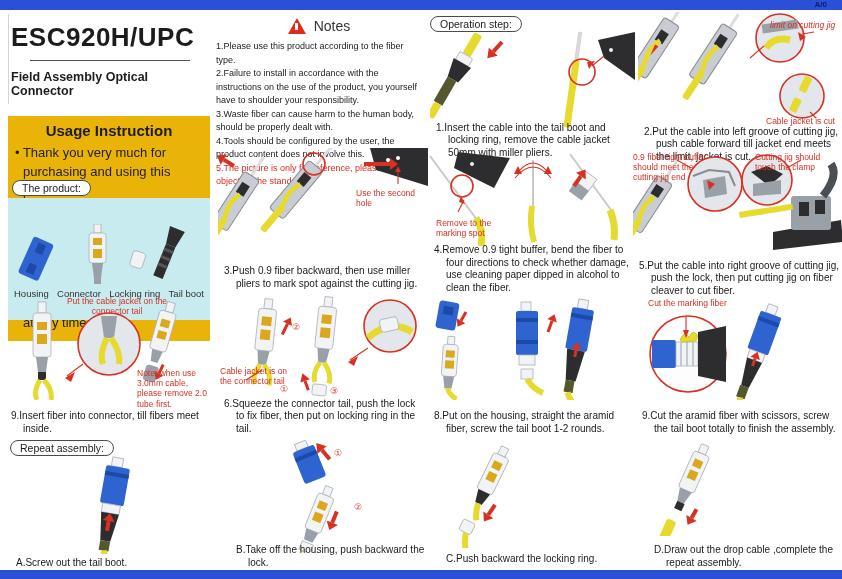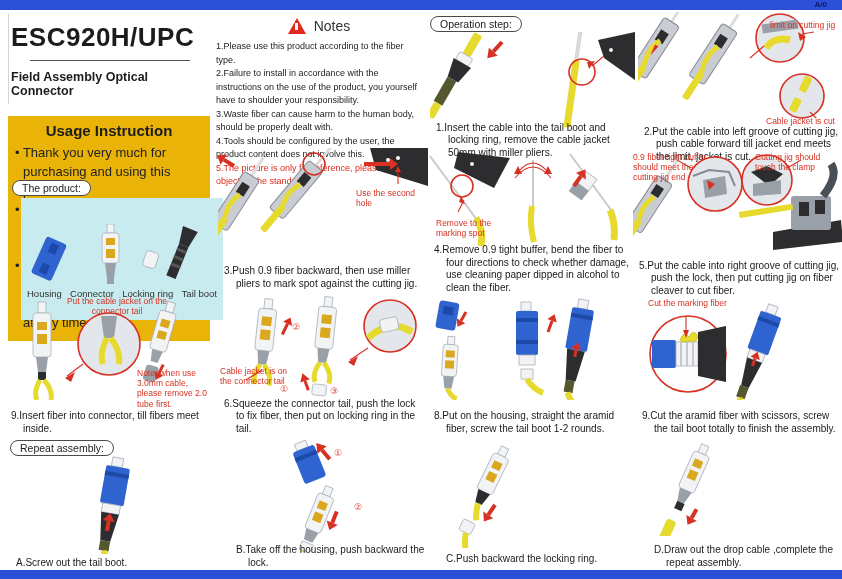--- a/index.html
+++ b/index.html
@@ -77,21 +77,21 @@
       <div class="subtitle">Field Assembly Optical Connector</div>
     </div>
     <div class="usagebox">
       <div class="usagetitle">Usage Instruction</div>
       <div class="usagebullet">• Thank you very much for purchasing and using this product.</div>
       <div class="usagebullet">• For using this product correctly, this instruction must be read carefully before usage.</div>
       <div class="usagebullet">• After reading, please be sure to keep this instruction in a place where the user can get at any time.</div>
     </div>
   </div>
   <span class="pill productlabel">The product:</span>
-  <div style="position:absolute;left:8px;top:190px;width:202px;margin-left:13px;">
+  <div style="position:absolute;left:8px;top:190px;width:202px;">
     <div class="productbox">
       <svg width="194" height="62" viewBox="0 0 194 62">
 
         <g transform="translate(22,12) rotate(24)">
           <rect class="blu" x="0" y="0" width="22" height="40" rx="3"></rect>
           <rect x="7" y="4" width="8" height="10" fill="#1d49a8"></rect>
           <rect x="7" y="26" width="8" height="10" fill="#1d49a8"></rect>
         </g>
 
         <g transform="translate(72,0)">
@@ -188,21 +188,21 @@
       <line class="rl" x1="164" y1="22" x2="176" y2="20"></line>
       <polygon class="ra" points="160,20 168,25 162,29"></polygon>
       <circle class="ins" cx="164" cy="84" r="22"></circle>
       <g transform="rotate(26 164 84)">
         <rect class="cbl" x="158" y="64" width="8" height="16" rx="2"></rect>
         <line x1="162" y1="80" x2="162" y2="90" stroke="#e8e8e8" stroke-width="2"></line>
         <rect class="cbl" x="158" y="88" width="8" height="14" rx="2"></rect>
       </g>
       <line class="rl" x1="172" y1="100" x2="178" y2="106"></line>
     </svg>
-    <div class="ann" style="left:132px;top:8px;width:66px;">limit on cutting jig</div>
+    <div class="ann" style="left:132px;top:8px;width:66px;font-style:italic;">limit on cutting jig</div>
     <div class="ann" style="left:128px;top:104px;width:76px;">Cable jacket is cut</div>
     <div class="caption">2.Put the cable into left groove of cutting jig, push cable forward till jacket end meets the limit, jacket is cut.</div>
   </div>
 
   <div class="cell" style="left:218px;top:148px;width:210px;height:143px;">
     <svg width="210" height="112" viewBox="0 0 210 112">
       <g transform="translate(34,28) rotate(33)">
         <rect x="-2" y="-22" width="3" height="22" fill="#ddd"></rect>
         <rect class="jig" x="-9" y="0" width="18" height="60" rx="3"></rect>
         <rect class="blk" x="-5" y="10" width="9" height="12"></rect>

